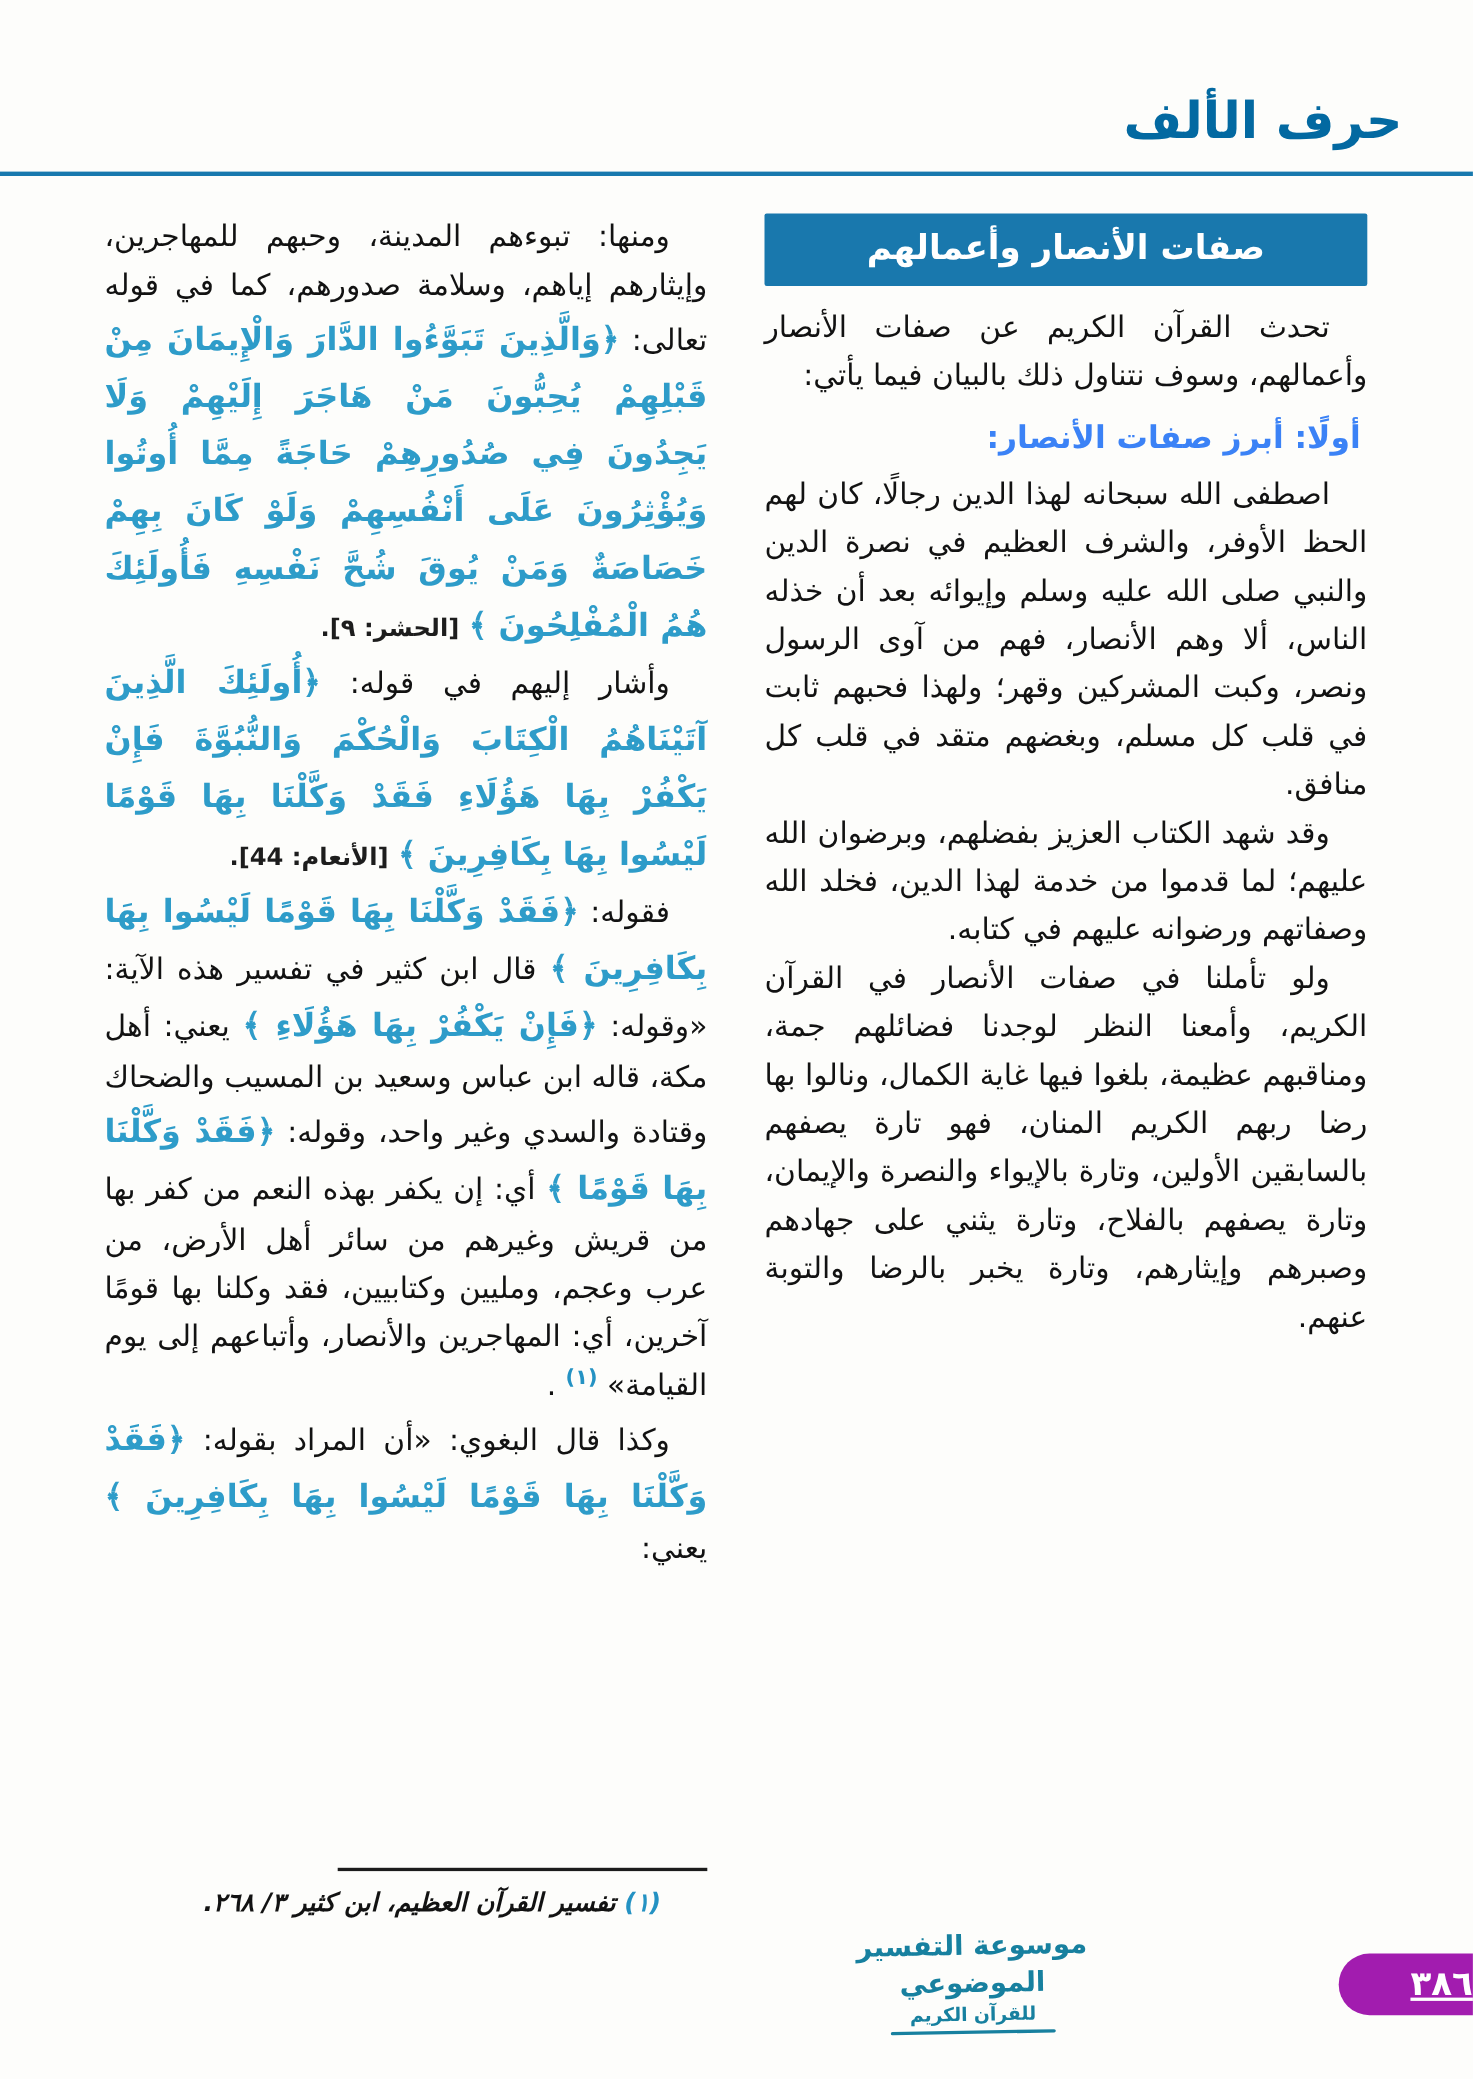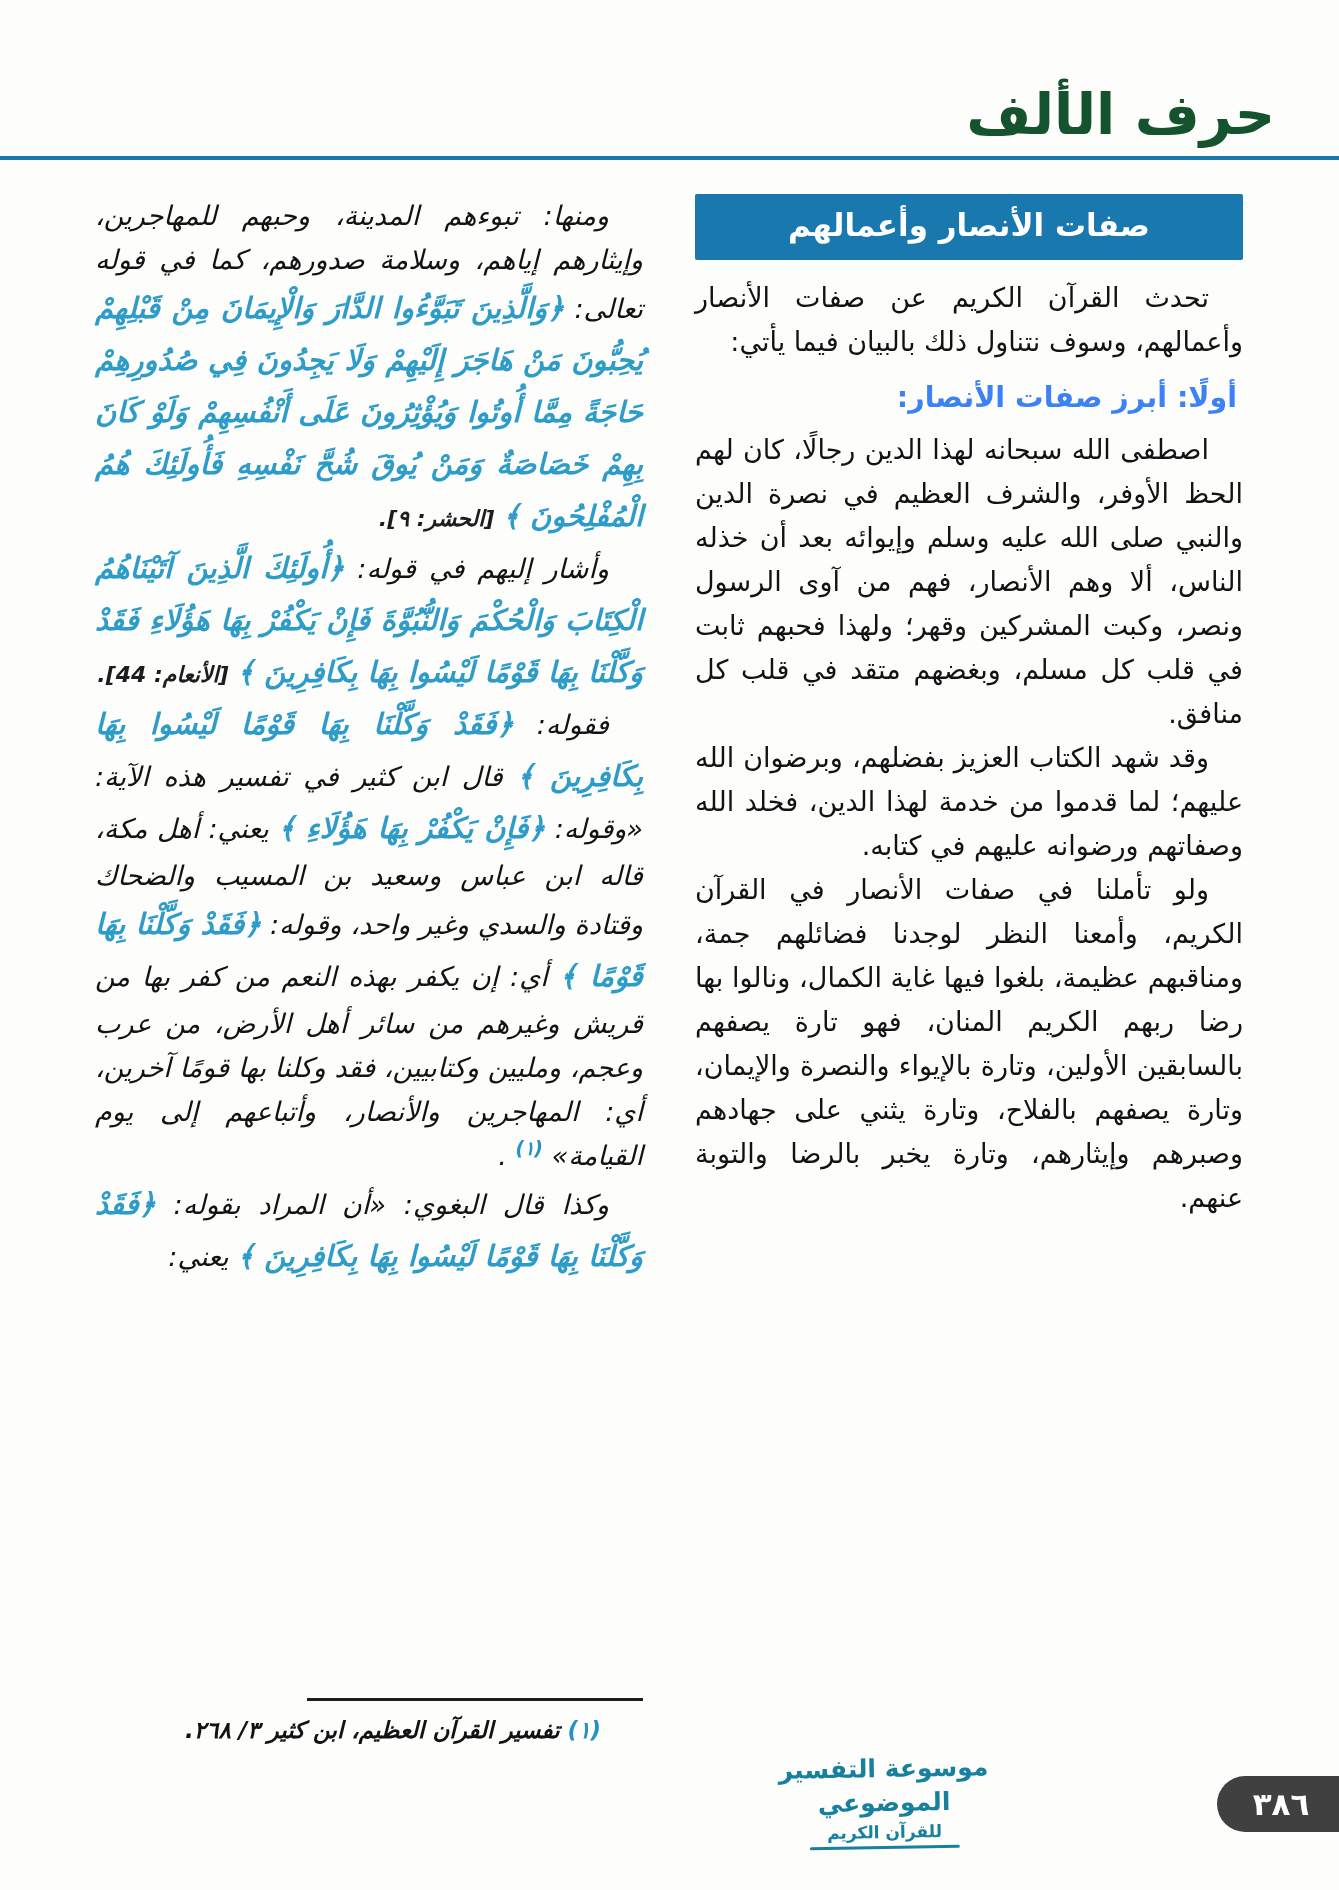--- a/index.html
+++ b/index.html
@@ -10,37 +10,37 @@
     font-family:"DejaVu Sans", sans-serif;
     direction:rtl;
     overflow:hidden;
     color:#121212;
   }
   .page { position:absolute; inset:0; }
 
   
   .header-title {
     position:absolute; top:82px; right:64px;
-    color:#14532d; font-size:56px; font-weight:bold;
+    color:#0369a1; font-size:46px; font-weight:bold;
     letter-spacing:1px;
   }
   .header-rule {
     position:absolute; top:156px; left:0;
     width:100%; height:4px; background:#1879ae;
   }
 
   
   .col {
     position:absolute; top:194px;
     width:548px;
     font-size:27px; line-height:44px;
     text-align:justify;
   }
   .col-right { right:96px; }
-  .col-left  { left:95px;font-style:italic; }
+  .col-left  { left:95px; }
 
   p.body-para { text-indent:34px; margin:0; }
 
   .banner {
     background:#1978ad; color:#ffffff;
     text-align:center; font-size:31px; font-weight:bold;
     padding:9px 17px 13px; margin-bottom:16px;
     border-radius:2px;
   }
 
@@ -82,24 +82,25 @@
   .publisher-logo .l1 { font-size:25px; font-weight:bold; line-height:34px; }
   .publisher-logo .l2 { font-size:17px; font-weight:bold; line-height:24px; letter-spacing:2px; }
   .logo-flourish {
     width:150px; height:3px; background:#17809f;
     margin:2px auto 0; border-radius:2px;
   }
 
   .page-number-badge {
     position:absolute; right:0; top:1776px;
     width:122px; height:56px;
-    background:#404040; border-radius:28px 0 0 28px;
-    display:flex; align-items:center; justify-content:center;
+    background:#a21caf; border-radius:28px 0 0 28px;
+    display:flex; align-items:center; justify-content:flex-start;
     color:#ffffff; font-size:31px; font-weight:bold;
     padding-left:6px;
+    text-decoration:underline;
   }
 </style>
 </head>
 <body>
 
 <div class="page">
 
   <div class="header-title">حرف الألف</div>
   <div class="header-rule"></div>
 

